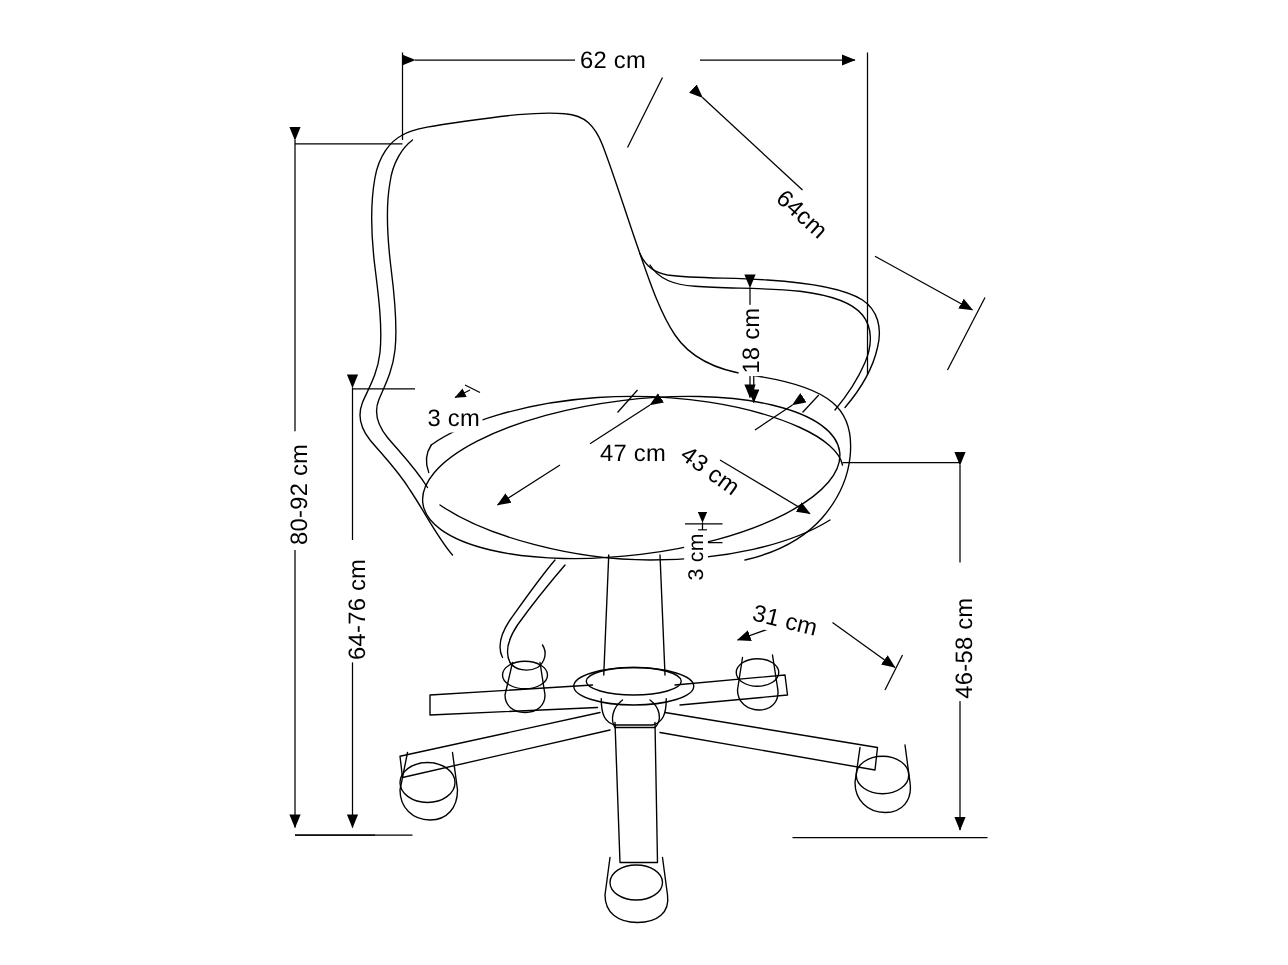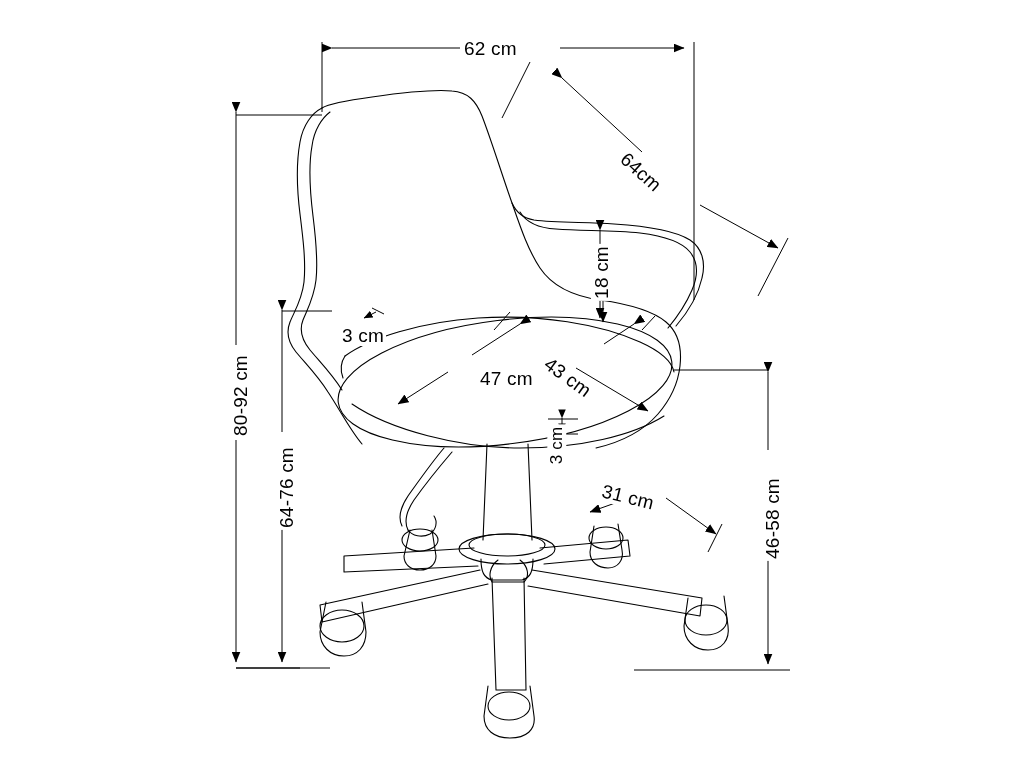--- a/index.html
+++ b/index.html
@@ -213,21 +213,21 @@
   </svg>
 
   <div class="lbl" style="left:462px; top:38px;">62 cm</div>
 
   <div class="lbl" style="left:629px; top:147px; transform:rotate(42deg); transform-origin:left top;">64cm</div>
 
   <div class="lbl vert" style="left:573px; top:262px;">18 cm</div>
 
   <div class="lbl" style="left:340px; top:325px;">3 cm</div>
 
-  <div class="lbl" style="left:478px; top:368px;">47 cm</div>
+  <div class="lbl" style="left:478px; top:353px;">47 cm</div>
 
   <div class="lbl" style="left:551px; top:352px; transform:rotate(36deg); transform-origin:left top;">43 cm</div>
 
   <div class="lbl vert" style="left:536px; top:436px; font-size:17px;">3 cm</div>
 
   <div class="lbl" style="left:603px; top:480px; transform:rotate(14deg); transform-origin:left top;">31 cm</div>
 
   <div class="lbl vert" style="left:198px; top:385px;">80-92 cm</div>
 
   <div class="lbl vert" style="left:244px; top:477px;">64-76 cm</div>

